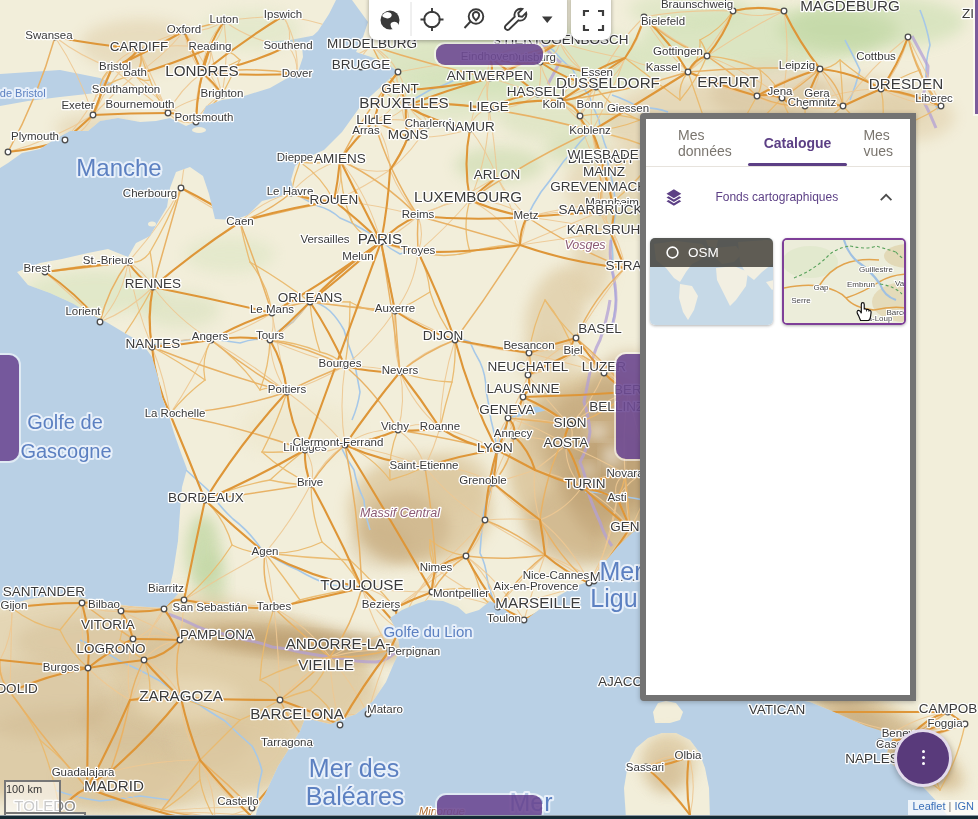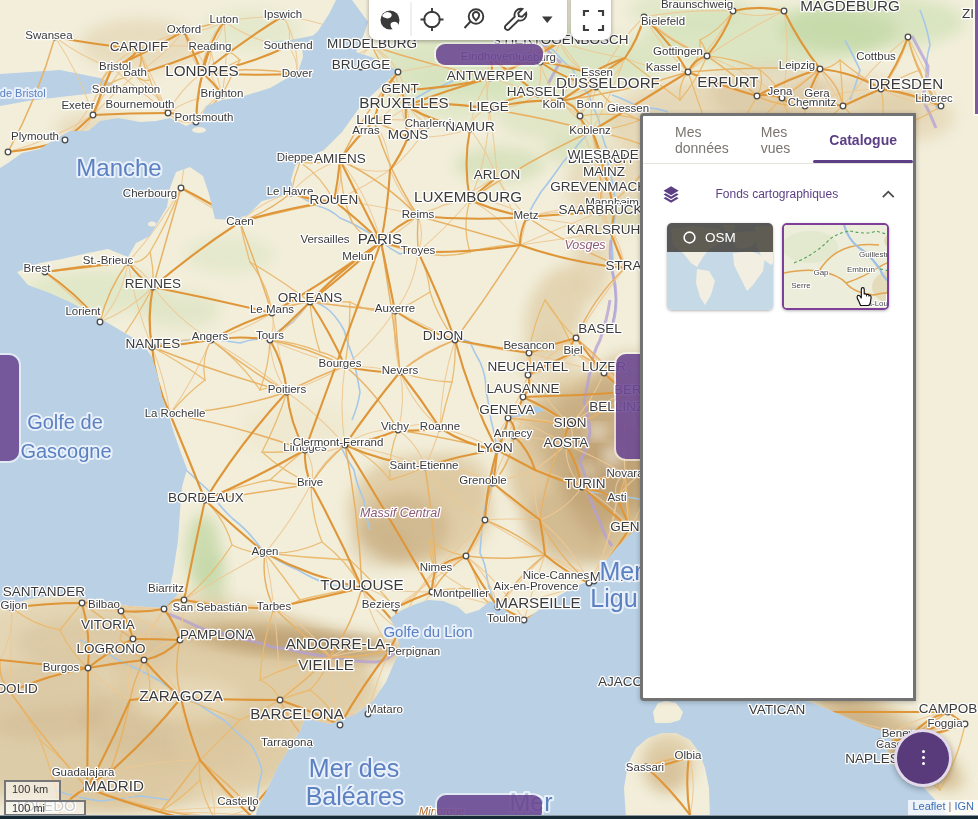--- a/index.html
+++ b/index.html
@@ -1,29 +1,29 @@
 <!DOCTYPE html>
 <html><head><meta charset="utf-8"><style>
 *{margin:0;padding:0;box-sizing:border-box}
 html,body{width:978px;height:819px;overflow:hidden;font-family:"Liberation Sans",sans-serif;position:relative;background:#b9d0e5}
 .ov{position:absolute;background:rgba(110,74,148,0.9);box-shadow:0 0 0 2px rgba(255,255,255,.55)}
-.panel{position:absolute;left:640px;top:113px;width:276px;height:588px;background:#fff;border:3px solid #737373;border-radius:4px 0 0 4px;box-shadow:0 1px 5px rgba(0,0,0,.25)}
+.panel{position:absolute;left:640px;top:113px;width:276px;height:588px;background:#fff;border:6px solid #737373;border-radius:4px 0 0 4px;box-shadow:0 1px 5px rgba(0,0,0,.25)}
 .tabs{display:flex;height:48px;border-bottom:1px solid #e7e3dd;color:#7a756e;font-size:14px;padding-left:16px}
 .tab{display:flex;align-items:center;justify-content:center;padding:0 16px;position:relative}
 .tab.act{color:#5c3f85;font-weight:bold}
 .tab.act:after{content:"";position:absolute;left:0;right:0;bottom:0;height:3px;background:#5c3f85;border-radius:2px}
 .sect{display:flex;align-items:center;height:44px;margin-top:8px;padding:0 14px;color:#5c3f85;font-size:12px}
-.cards{display:flex;padding:0 24px;gap:9px;margin-top:7px}
+.cards{display:flex;padding:0 4px;gap:9px;margin-top:19px}
 .card{position:relative;width:156px;height:87px;border-radius:5px;overflow:hidden;box-shadow:0 1px 3px rgba(0,0,0,.3)}
 .cardhdr{position:absolute;top:0;left:0;right:0;height:29px;background:rgba(62,60,52,.82);display:flex;align-items:center;color:#fff;font-size:13.5px;z-index:3}
 .toolbar{position:absolute;left:369px;top:-8px;width:198px;height:48px;background:#fff;border-radius:8px;box-shadow:0 1px 4px rgba(0,0,0,.35);display:flex;align-items:flex-end}
 .fsbox{position:absolute;left:571px;top:-8px;width:40px;height:48px;background:#fff;border-radius:8px;box-shadow:0 1px 4px rgba(0,0,0,.35)}
 .fab{position:absolute;left:894px;top:729px;width:58px;height:58px;border-radius:50%;background:#593a7b;border:3px solid rgba(235,228,242,.95);box-shadow:0 2px 6px rgba(0,0,0,.3)}
 .scale{position:absolute;left:4px;top:780px;font-size:11px;color:#333}
-.skm{width:57px;height:20px;border:2px solid #777;border-bottom:none;background:rgba(255,255,255,.55);padding-left:6px;line-height:15px}
+.skm{width:57px;height:32px;border:2px solid #777;border-bottom:none;background:rgba(255,255,255,.55);line-height:15px}
 .smi{width:82px;height:16px;border:2px solid #777;background:rgba(255,255,255,.55);padding-left:6px;line-height:13px}
 .attr{position:absolute;right:0;top:800px;height:18px;background:rgba(255,255,255,.75);font-size:11px;padding:0 4px;color:#777;line-height:13px}
 .attr b{color:#3a6fb8;font-weight:normal}
 .bstrip{position:absolute;left:0;top:815px;width:978px;height:4px;background:#152a34;border-top:1px solid #8d99a2}
 </style></head><body>
 <svg width="978" height="819" viewBox="0 0 978 819" style="position:absolute;top:0;left:0">
     <defs>
       <filter id="bl" x="-40%" y="-40%" width="180%" height="180%">
         <feGaussianBlur stdDeviation="7"></feGaussianBlur>
       </filter>
@@ -1321,22 +1321,22 @@
  <svg width="40" height="48" viewBox="0 0 40 48">
   <g stroke="#3d3d3d" stroke-width="2.2" fill="none" transform="translate(0,6)">
    <path d="M13,18 v-5 h5 M27,13 h5 v5 M32,27 v5 h-5 M18,32 h-5 v-5"></path>
   </g>
  </svg>
 </div>
 
 <div class="panel">
  <div class="tabs">
       <div class="tab">Mes données</div>
+      <div class="tab act">Catalogue</div>
       <div class="tab">Mes vues</div>
-      <div class="tab act">Catalogue</div>
     </div>
  <div class="sect">
   <svg width="20" height="21" viewBox="0 0 24 25" style="margin-left:5px">
         <g fill="#5c3f85">
           <path d="M12,1.5 L22,7.5 12,13.5 2,7.5 Z"></path>
           <path d="M4.8,10.8 L2,12.5 12,18.5 22,12.5 19.2,10.8 12,15.2 Z"></path>
           <path d="M4.8,15.8 L2,17.5 12,23.5 22,17.5 19.2,15.8 12,20.2 Z"></path>
         </g>
       </svg>
   <div style="width:230px;text-align:center;margin-left:-8px">Fonds cartographiques</div>

